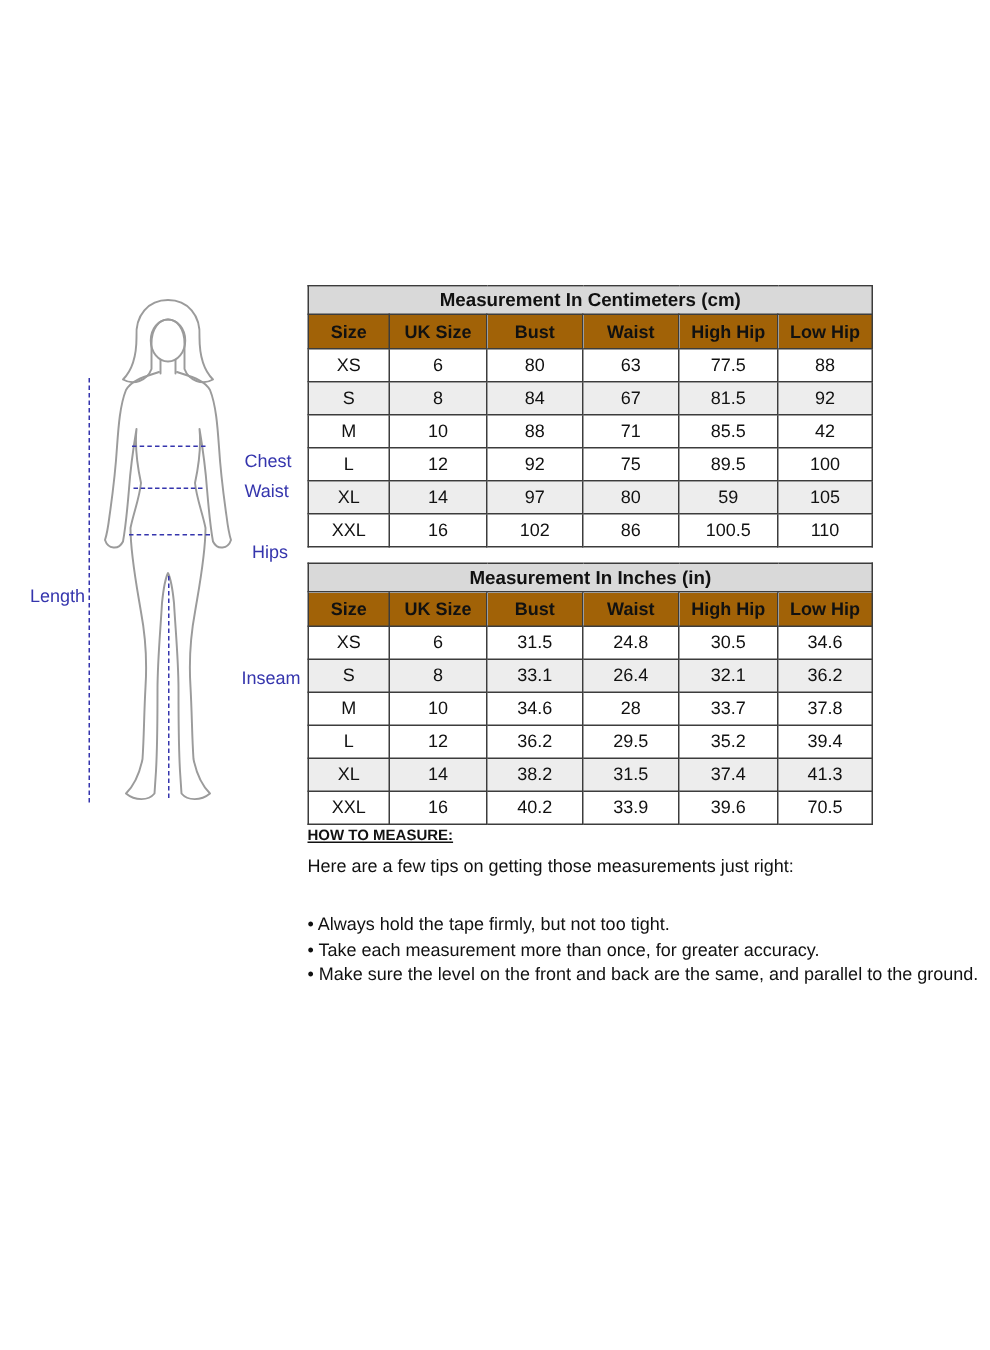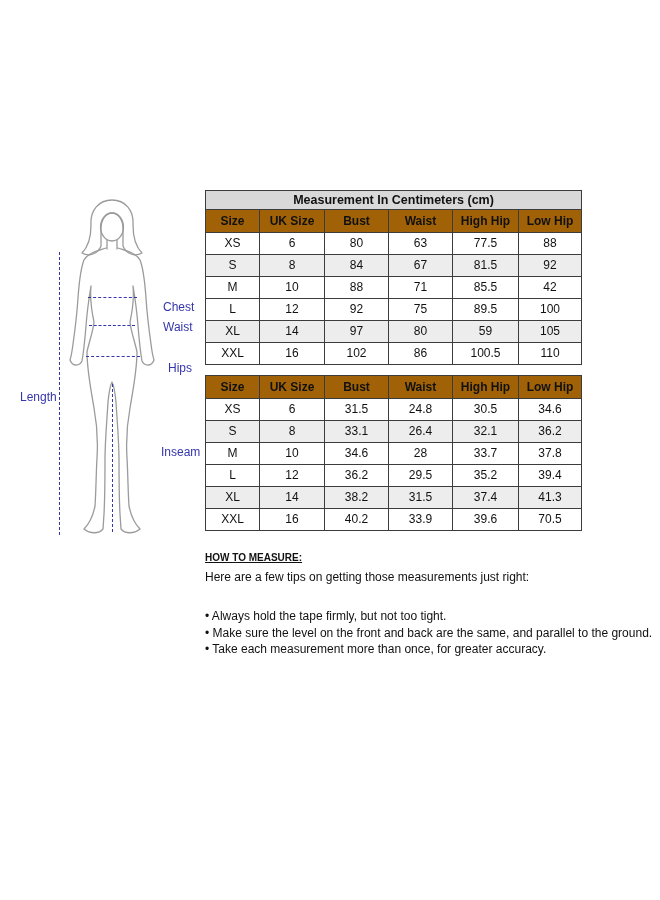--- a/index.html
+++ b/index.html
@@ -158,20 +158,23 @@
   <table class="size-table t-in">
     <colgroup>
       <col style="width:54px">
         <col style="width:65px">
         <col style="width:64px">
       <col style="width:64px">
         <col style="width:66px">
         <col style="width:63px">
     </colgroup>
     <thead>
+      <tr>
+          <th class="title" colspan="6">Measurement In Inches (in)</th>
+        </tr>
       <tr class="cols">
           <th>Size</th>
           <th>UK Size</th>
           <th>Bust</th>
           <th>Waist</th>
           <th>High Hip</th>
           <th>Low Hip</th>
         </tr>
     </thead>
     <tbody>
@@ -224,18 +227,18 @@
           <td>70.5</td>
         </tr>
       </tbody>
   </table>
 
   <div class="howto">
     <div class="howto-heading">HOW TO MEASURE:</div>
     <div class="howto-intro">Here are a few tips on getting those measurements just right:</div>
     <div class="tips">
         <div class="tip">• Always hold the tape firmly, but not too tight.</div>
+        <div class="tip">• Take each measurement more than once, for greater accuracy.</div>
         <div class="tip">• Make sure the level on the front and back are the same, and parallel to the ground.</div>
-        <div class="tip">• Take each measurement more than once, for greater accuracy.</div>
       </div>
   </div>
 
 </div>
 
 </body></html>

